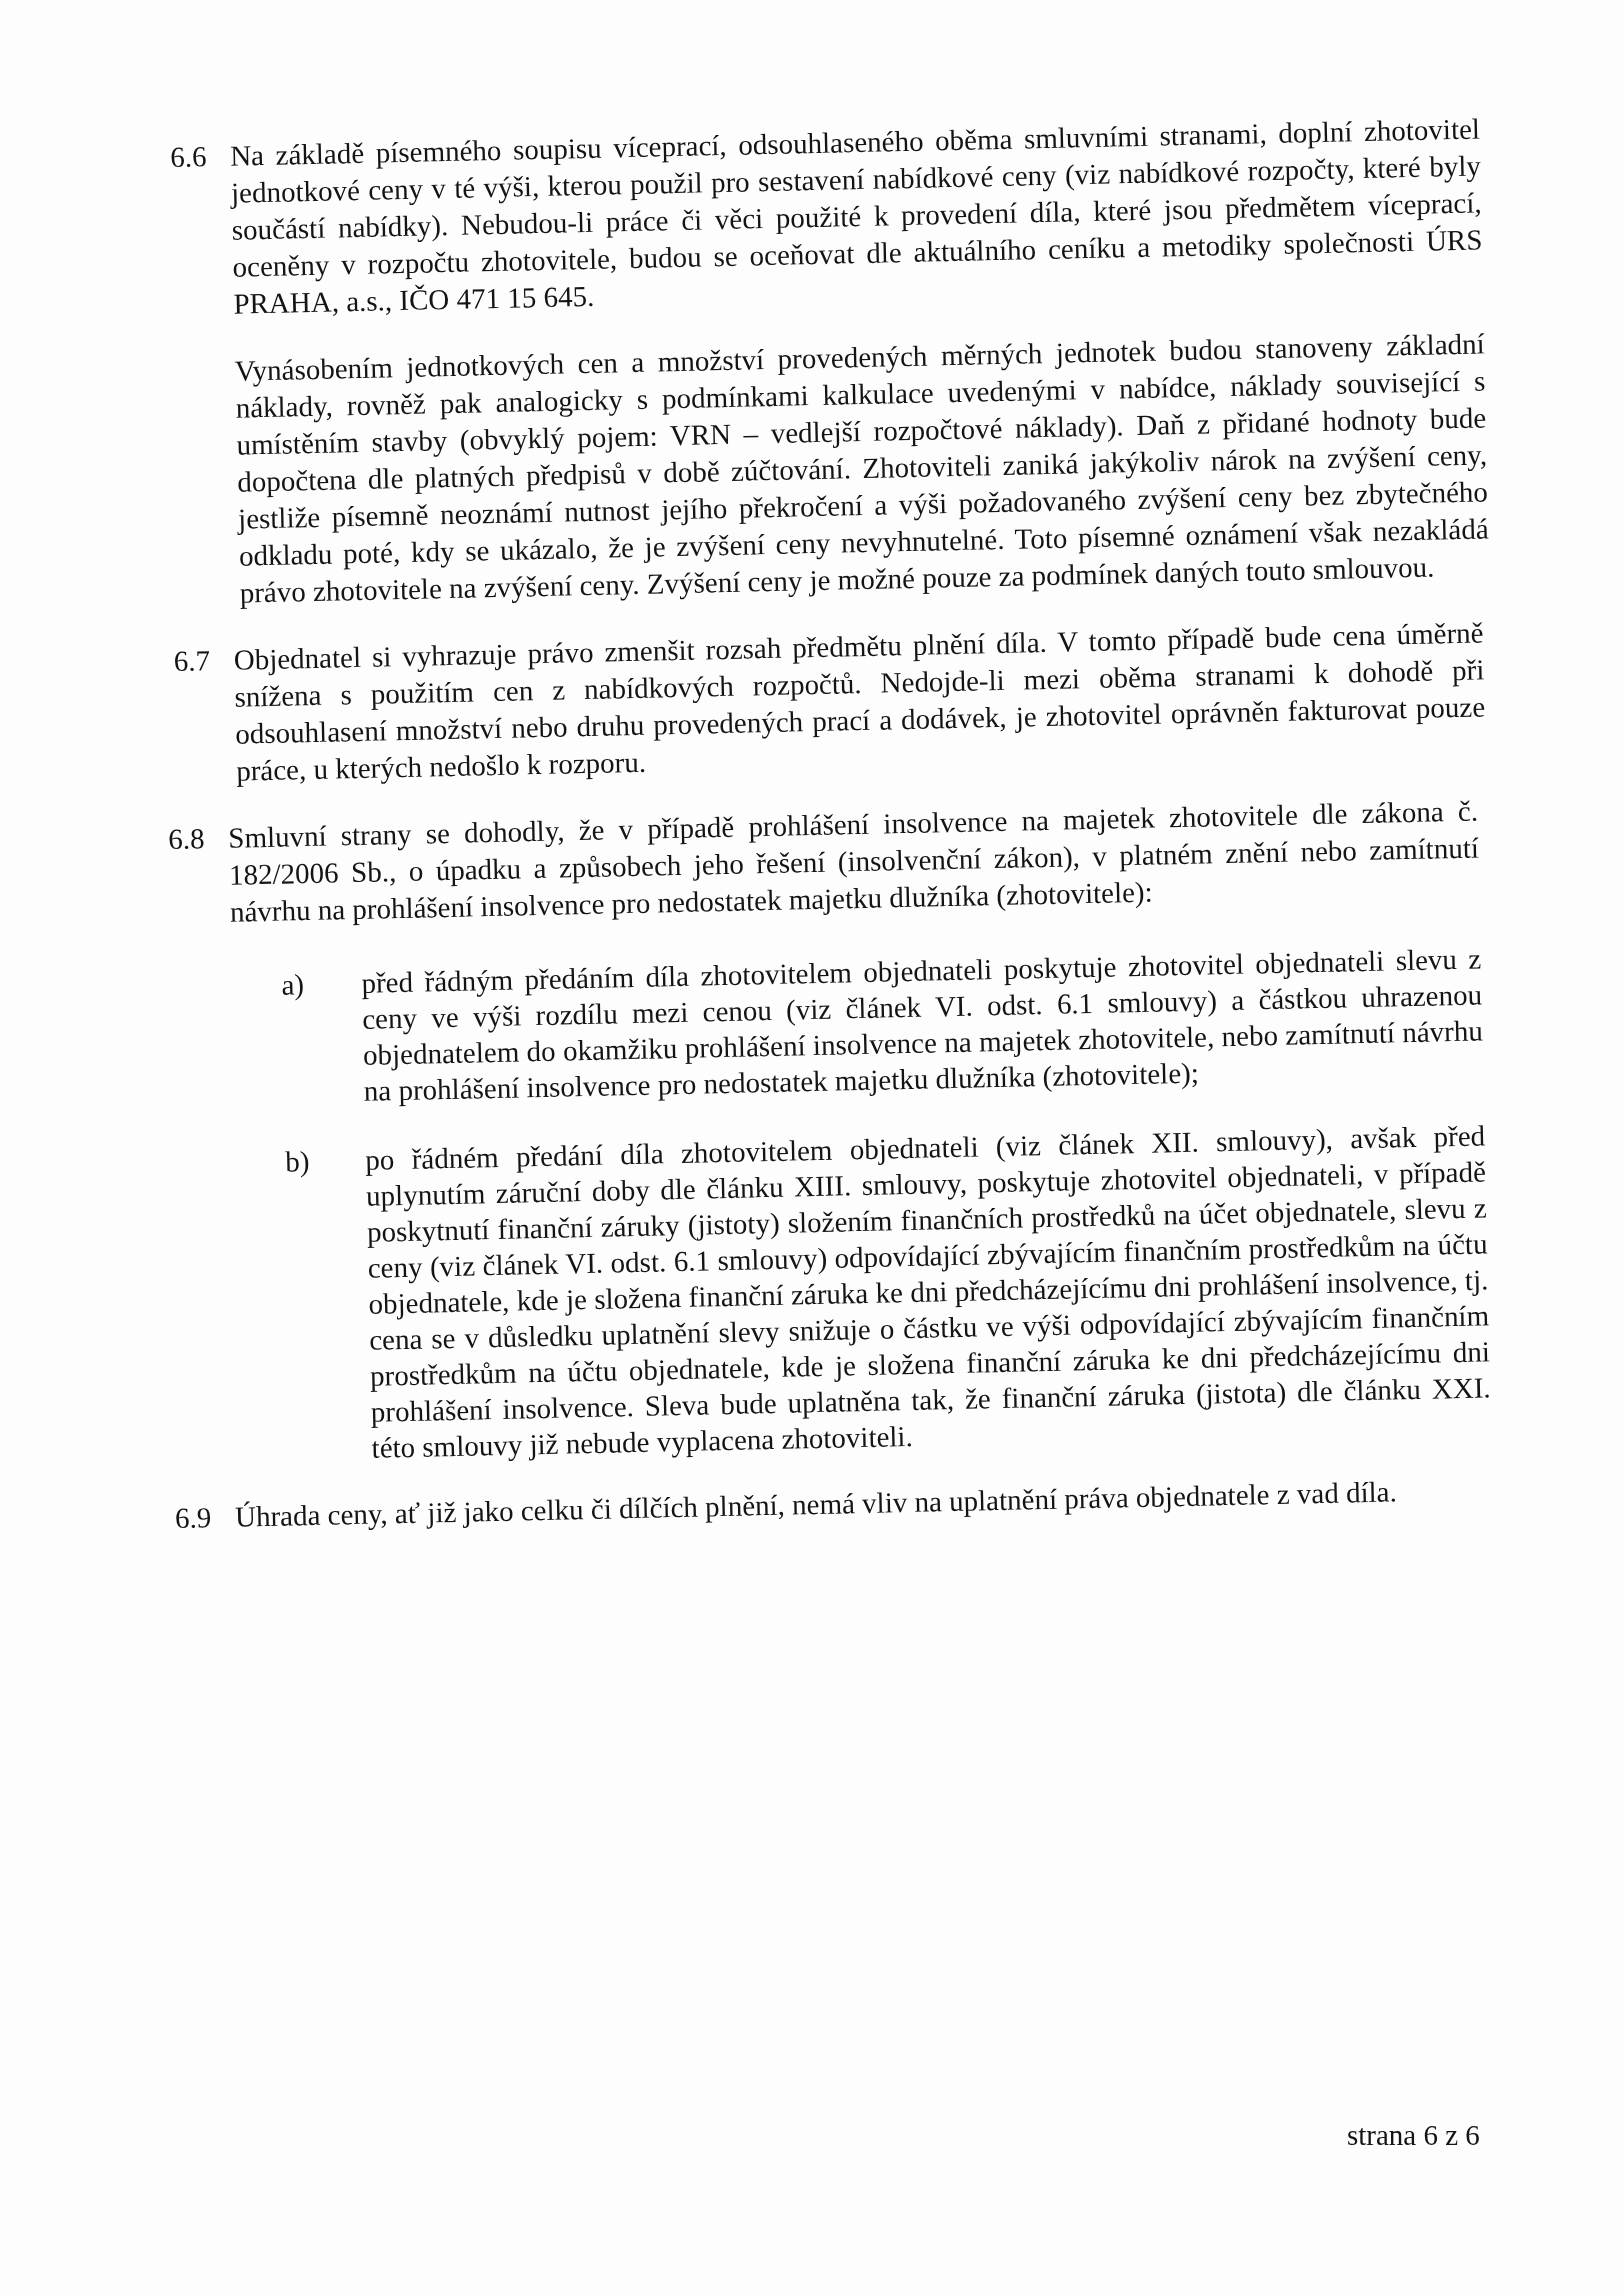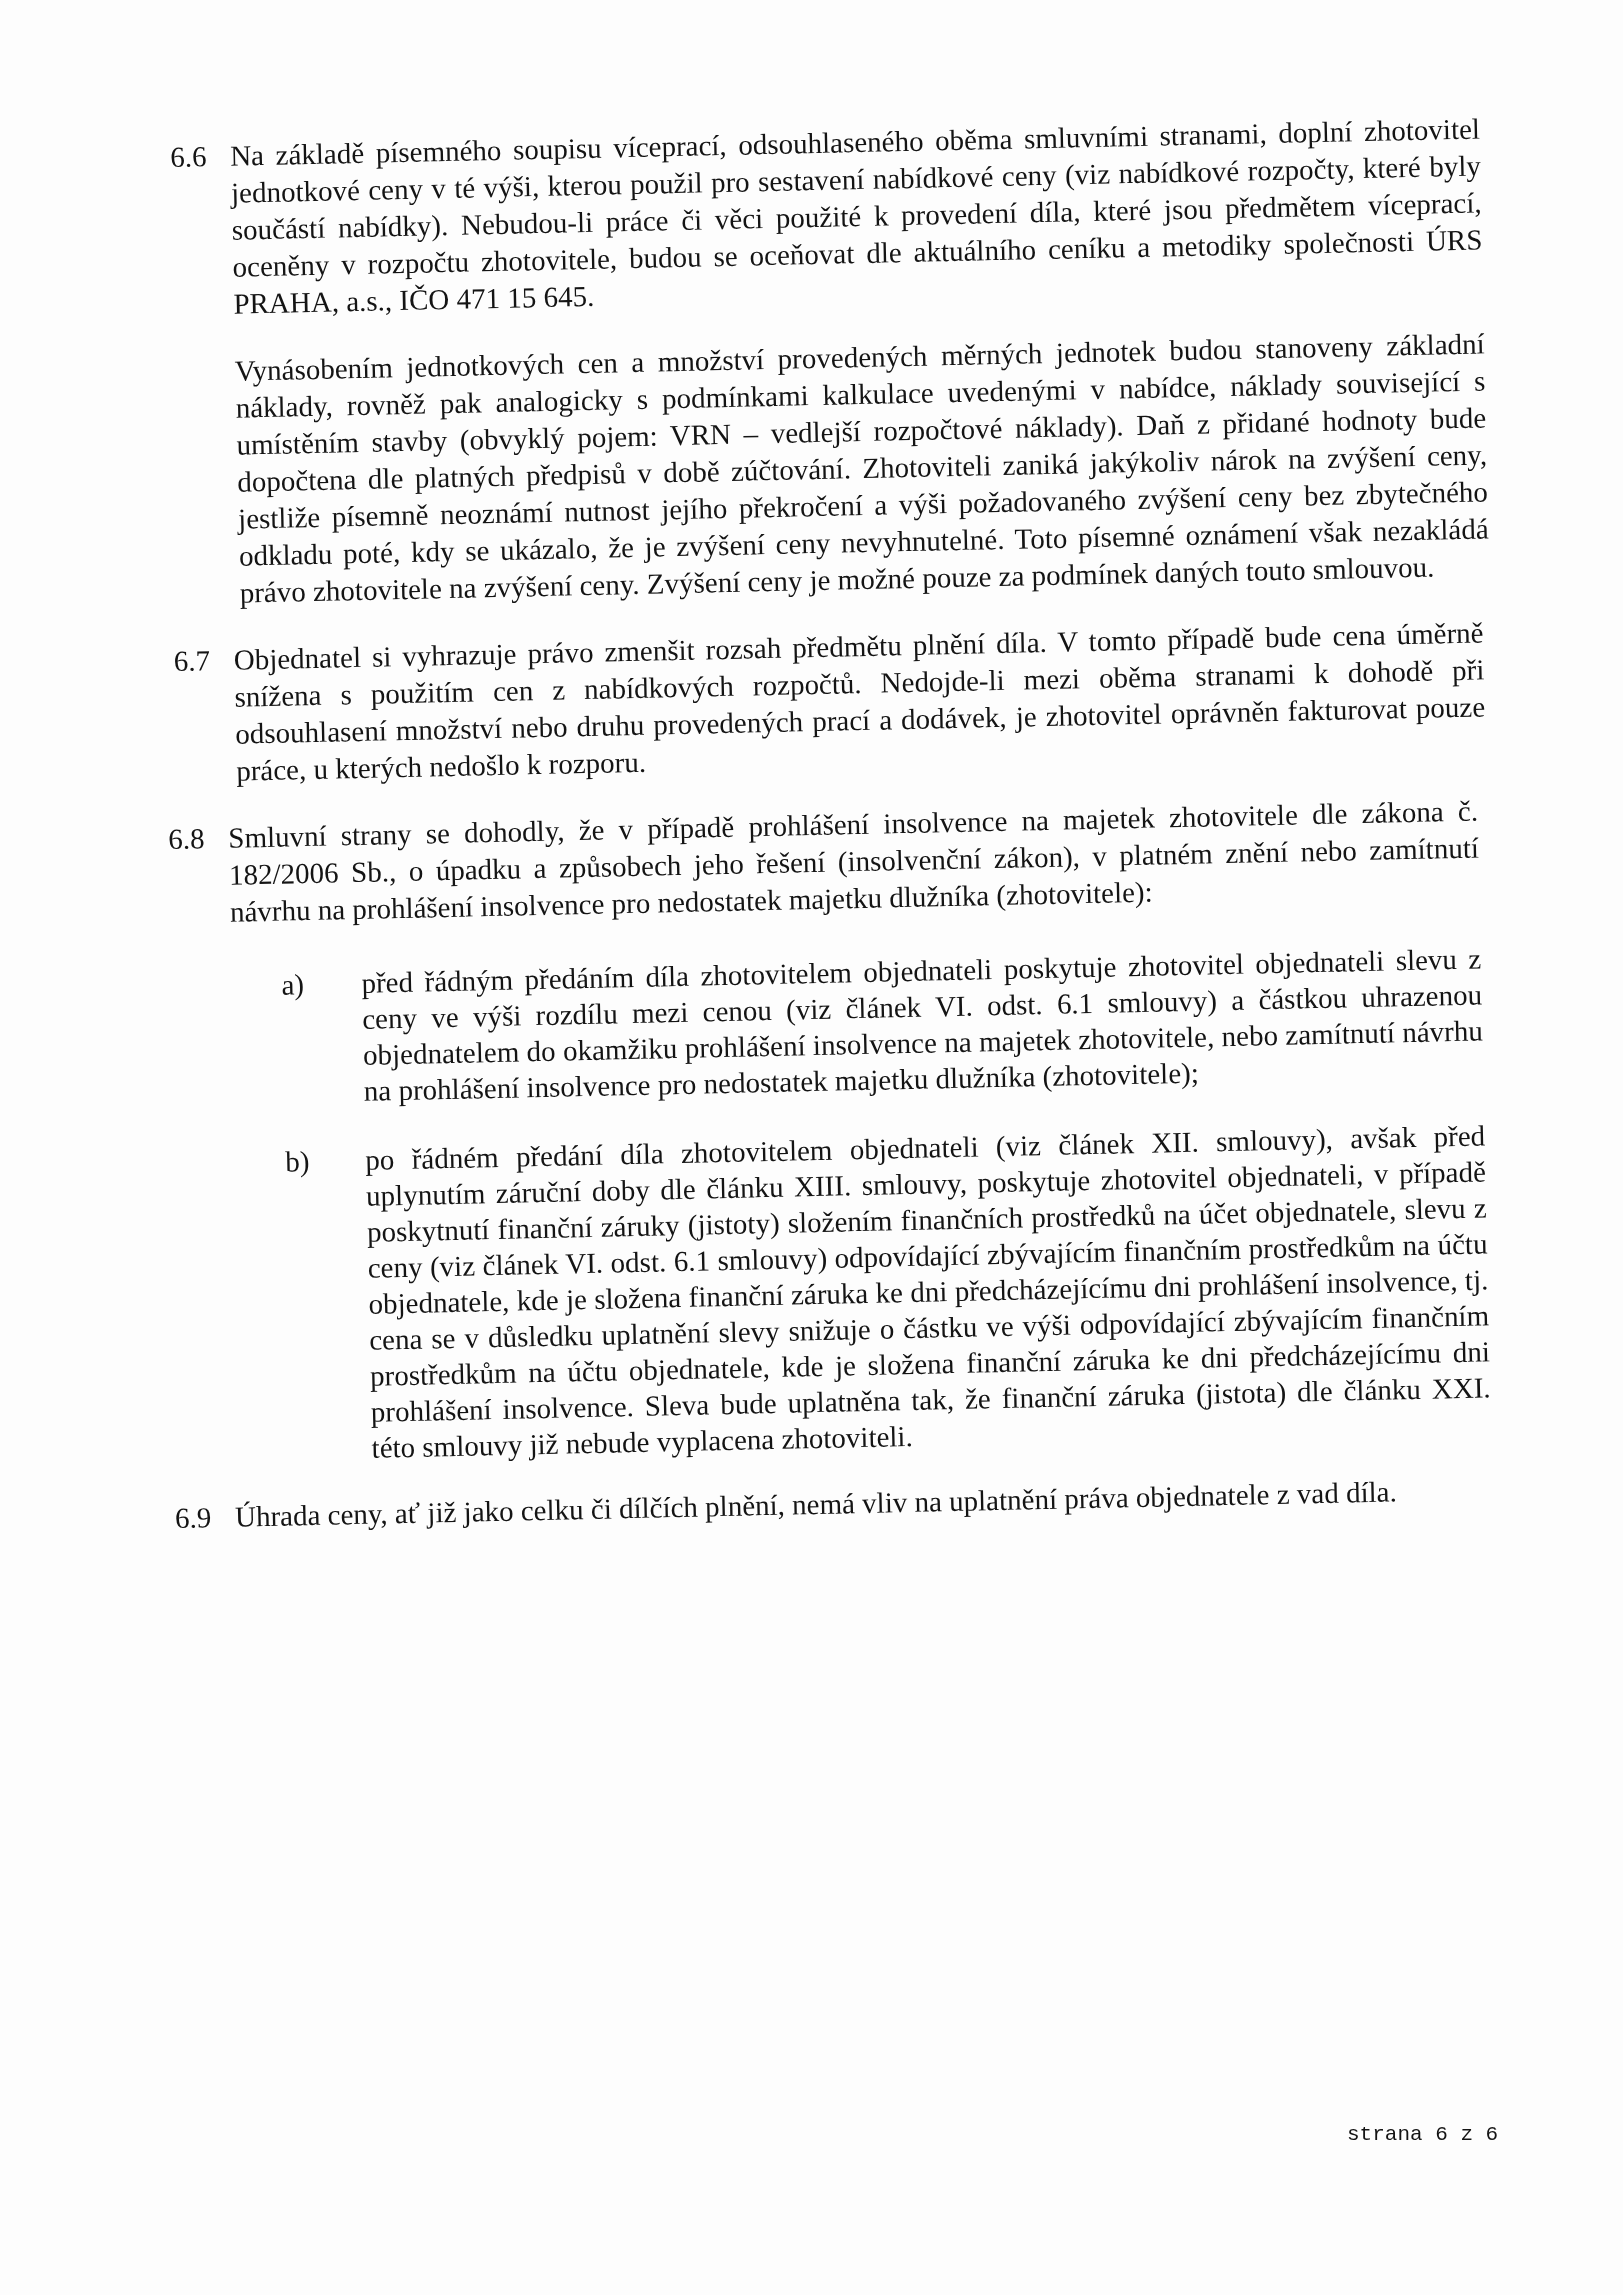--- a/index.html
+++ b/index.html
@@ -70,24 +70,23 @@
     font-size: 29px;
     line-height: 36px;
     text-align: justify;
     flex: 1 1 auto;
     min-width: 0;
   }
   .page-footer {
     position: absolute;
     left: 1347px;
     top: 2122px;
-    font-size: 21px;
+    font-size: 29px;
     line-height: 26px;
     white-space: nowrap;
-    font-family: Liberation Mono, monospace;
   }
 </style>
 </head>
 <body>
 
 <div class="page">
   <div class="content">
 
     <section class="clause">
       <div class="clause-num">6.6</div>

